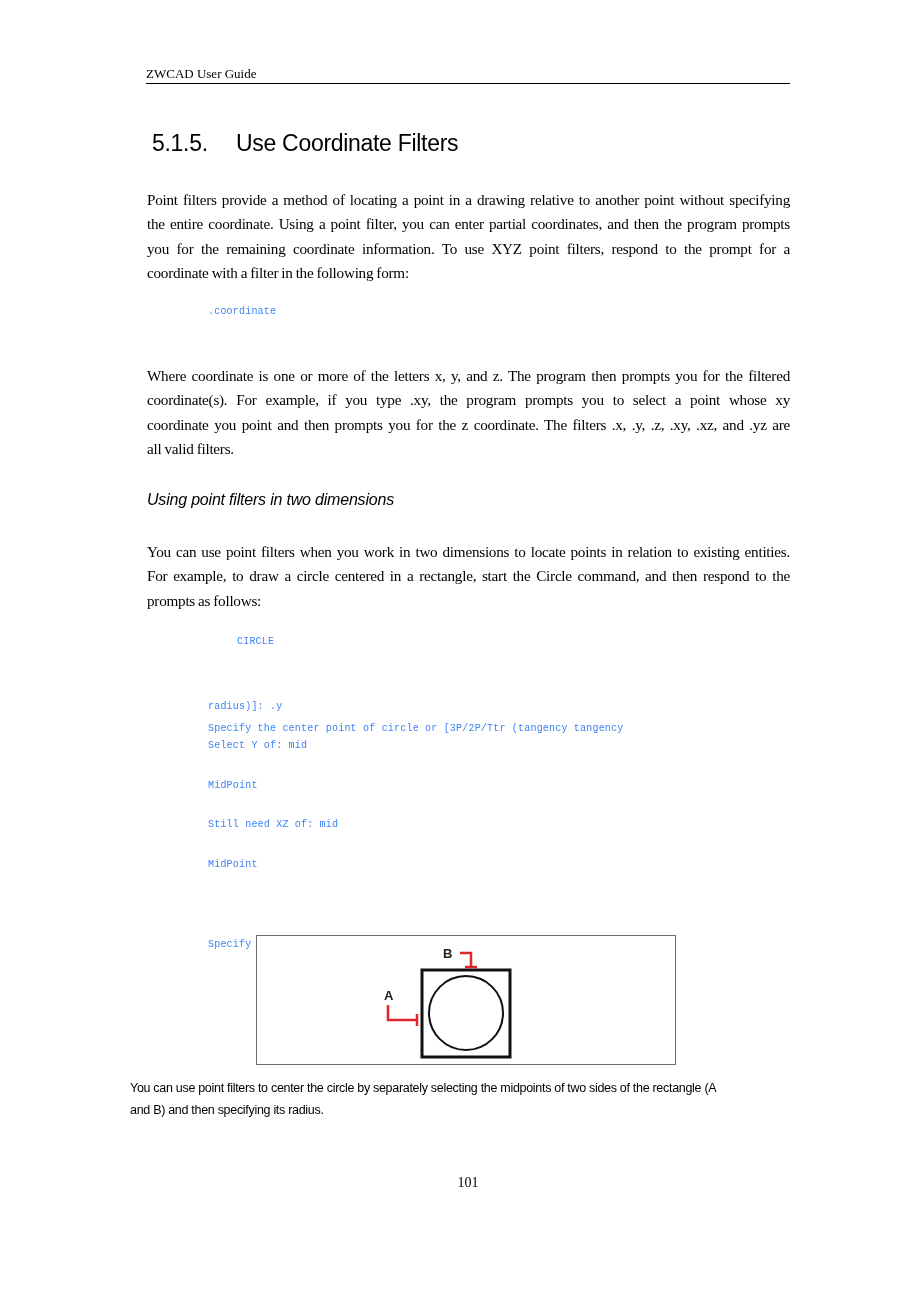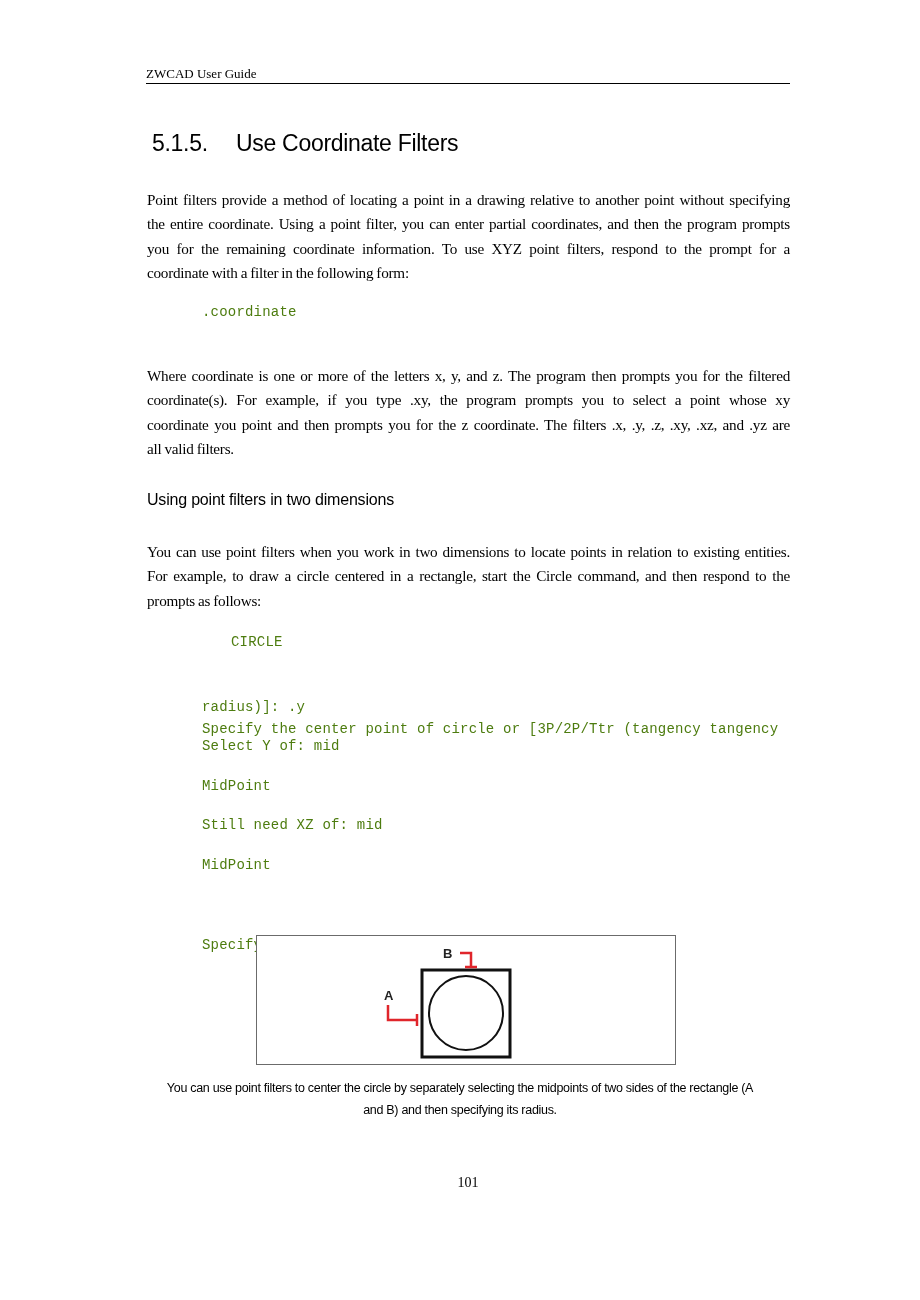--- a/index.html
+++ b/index.html
@@ -55,36 +55,37 @@
       display: block;
       white-space: nowrap;
       text-align: justify;
       text-align-last: justify;
     }
     .para .line.last {
       text-align-last: left;
     }
     .code {
       position: absolute;
-      left: 202px;
+      left: 208px;
       font-family: "Liberation Mono", monospace;
-      font-size: 14px;
+      font-size: 10px;
       line-height: 26px;
-      color: #4d7c0f;
+      color: #3b82f6;
       white-space: nowrap;
       letter-spacing: 0.2px;
     }
     .subheading {
       position: absolute;
       left: 147px;
       top: 488px;
       font-family: "Liberation Sans", sans-serif;
       font-size: 16px;
       line-height: 24px;
       letter-spacing: -0.2px;
+      font-style: italic;
     }
     .figure {
       position: absolute;
       left: 256px;
       top: 935px;
       width: 420px;
       height: 130px;
       border: 1.5px solid #6b6b6b;
       background: #fff;
       box-sizing: border-box;
@@ -92,21 +93,21 @@
     .figure svg {
       position: absolute;
       left: 0;
       top: 0;
     }
     .caption {
       position: absolute;
       left: 130px;
       top: 1077px;
       width: 660px;
-      text-align: center;
+      text-align: left;
       font-family: "Liberation Sans", sans-serif;
       font-size: 12.5px;
       line-height: 22px;
       letter-spacing: -0.3px;
     }
     .page-number {
       position: absolute;
       left: 0;
       width: 936px;
       top: 1174px;

